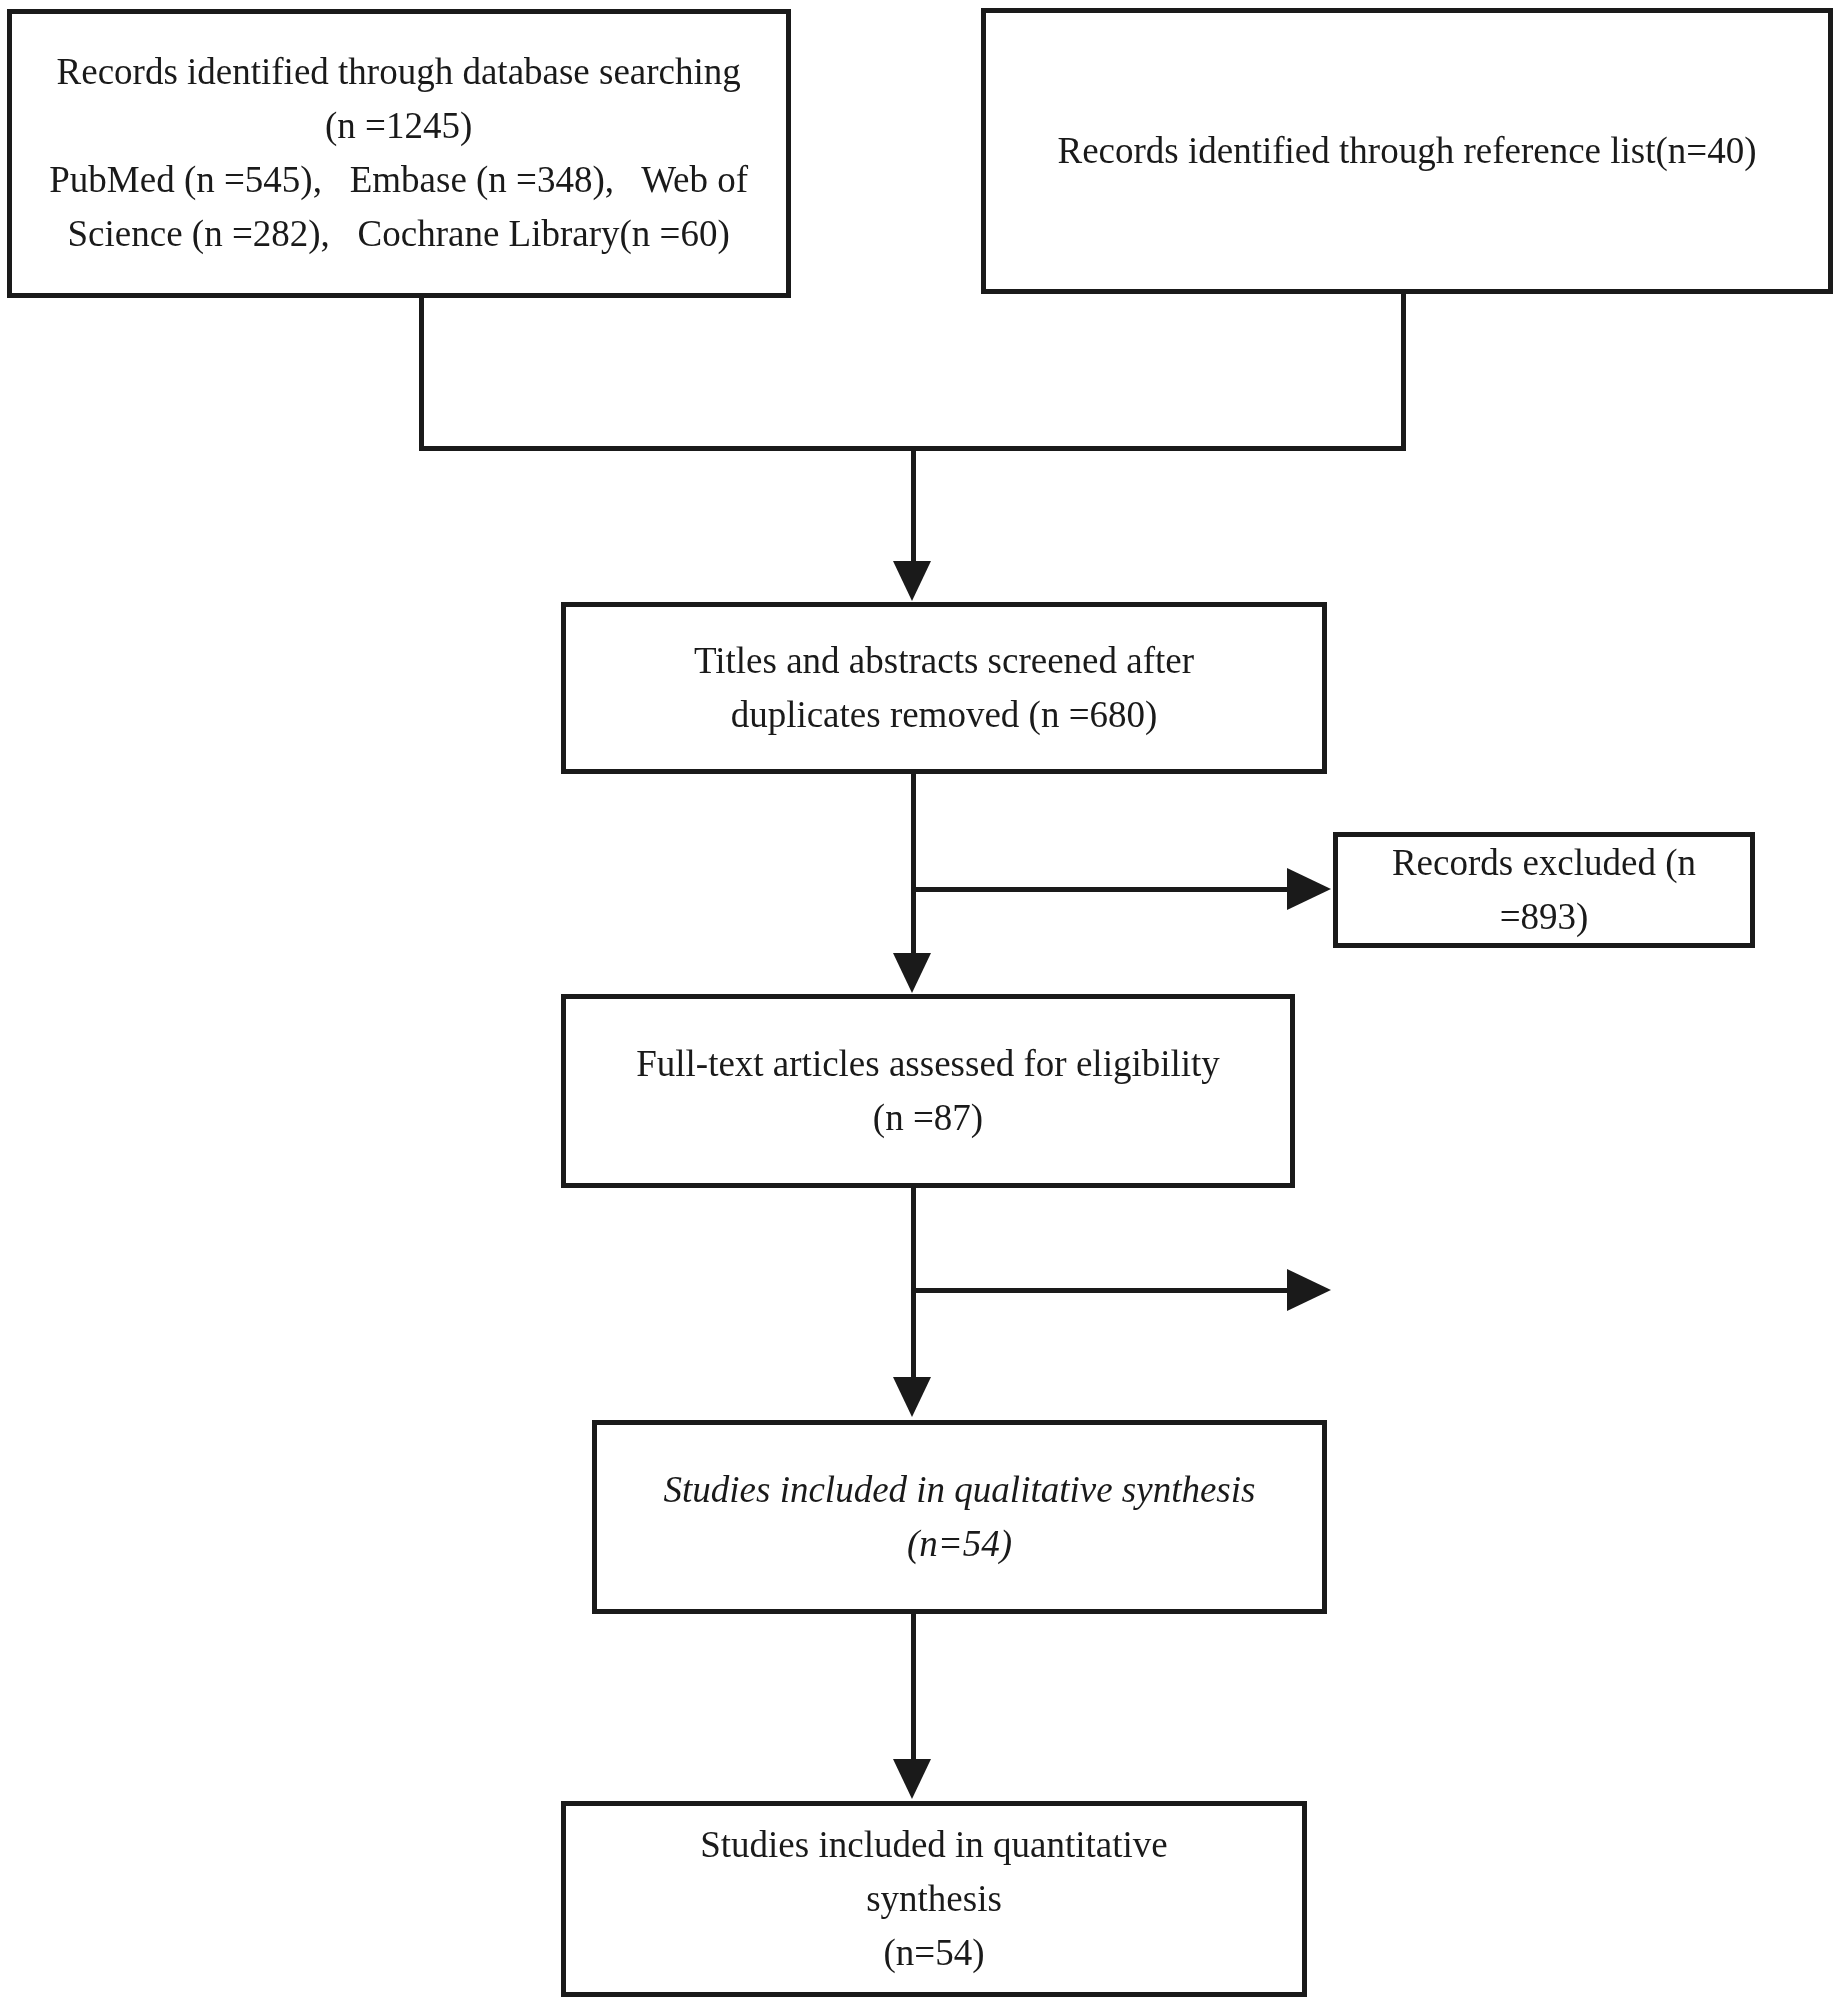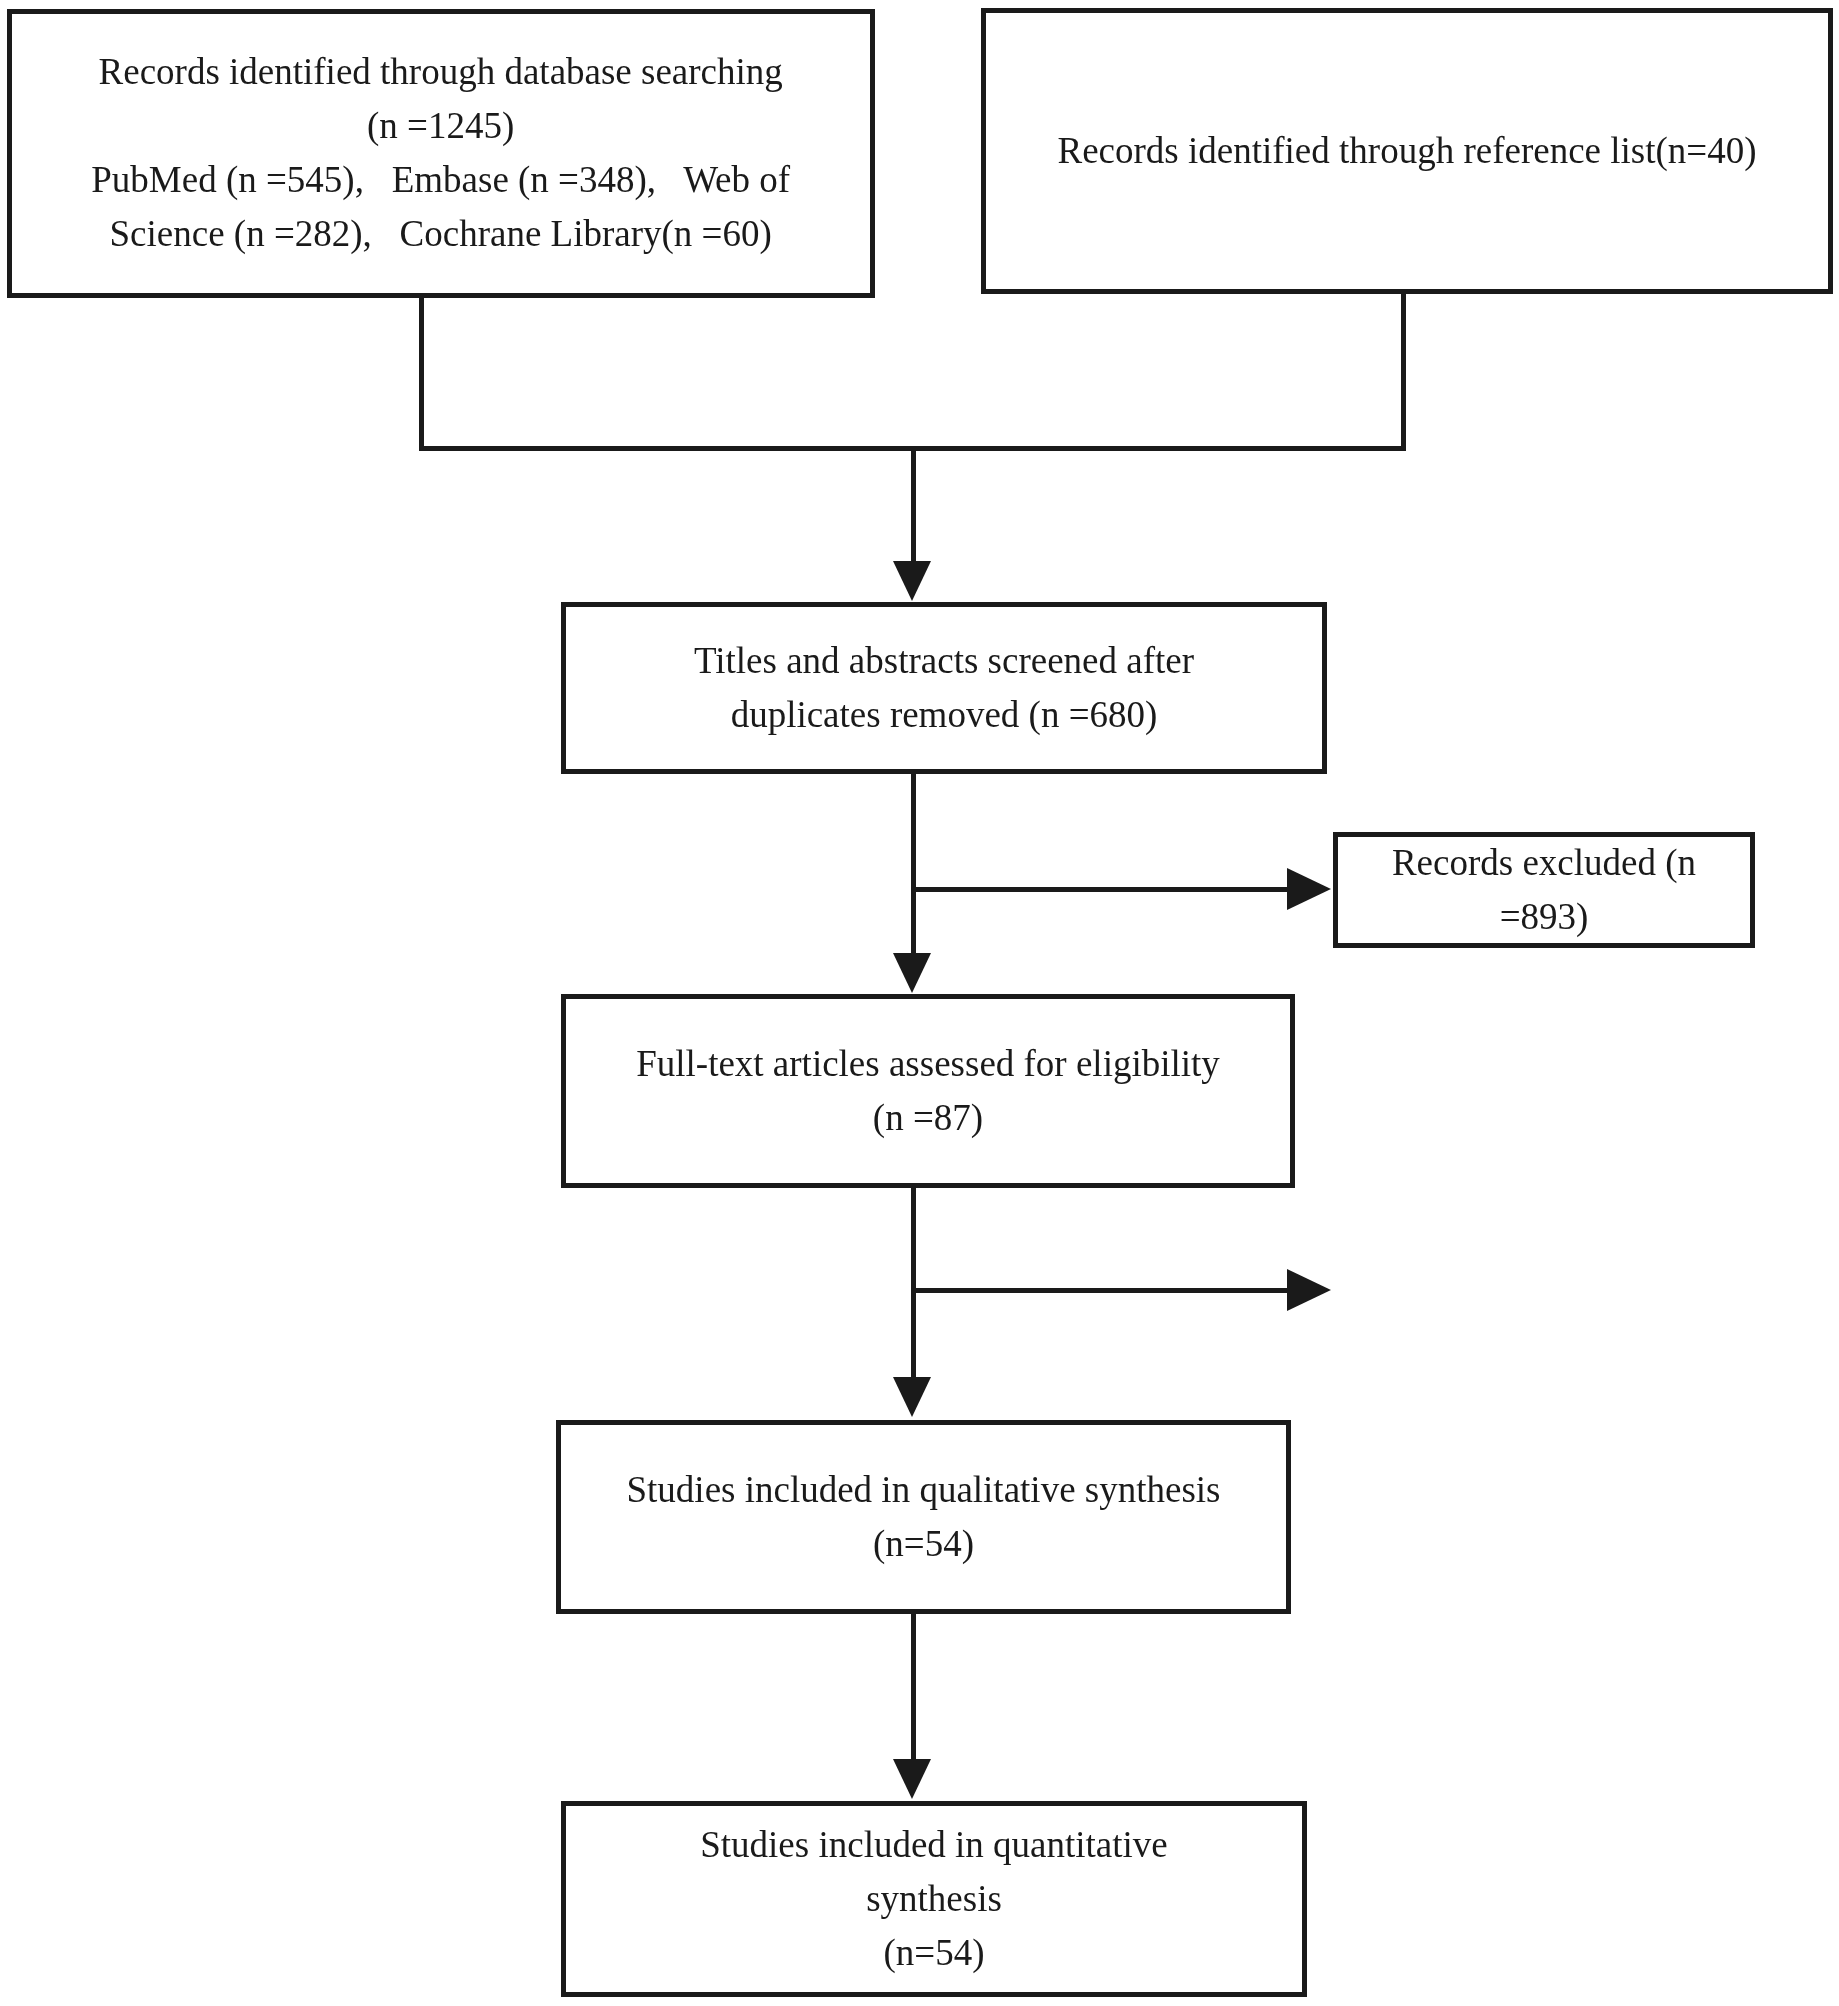--- a/index.html
+++ b/index.html
@@ -37,27 +37,27 @@
     border-top: 40px solid #1a1a1a;
   }
   .arrow-right {
     position: absolute;
     width: 0; height: 0;
     border-top: 21px solid transparent;
     border-bottom: 21px solid transparent;
     border-left: 44px solid #1a1a1a;
   }
   
-  #n-db      { left: 6.7px;    top: 8.6px;    width: 868px; height: 289px; }
+  #n-db      { left: 6.7px;    top: 8.6px;    width: 784px; height: 289px; }
   #n-ref     { left: 981px; top: 7.7px;    width: 852px; height: 286px; }
   #n-screen  { left: 561px;  top: 602px;  width: 766px; height: 172px; }
   #n-excl1   { left: 1333px; top: 832px;  width: 422px; height: 116px; }
   #n-full    { left: 561px;  top: 994px; width: 734px; height: 194px; }
   #n-excl2   { left: 1333px; top: 1141px; width: 498px; height: 616px; }
-  #n-qual    { left: 556px;  top: 1420px; width: 735px; height: 194px; }
+  #n-qual    { left: 592px;  top: 1420px; width: 735px; height: 194px; font-style: italic; }
   #n-quant   { left: 561px;  top: 1801px; width: 746px; height: 196px; }
   
   #c-left-v    { left: 419px;  top: 296px;  width: 4.8px;    height: 155px; }
   #c-right-v   { left: 1401px; top: 292px;  width: 4.8px;    height: 159px; }
   #c-merge-h   { left: 419px;  top: 446px;  width: 987px; height: 4.8px; }
   #c-center-v1 { left: 911px;  top: 446px;  width: 4.8px;    height: 118px; }
   #a-down1     { left: 893px;  top: 561px; }
   #c-center-v2 { left: 911px;  top: 772px;  width: 4.8px;    height: 183px; }
   #a-down2     { left: 893px;  top: 953px; }
   #c-branch1-h { left: 911px;  top: 887px;  width: 377px;  height: 4.8px; }

